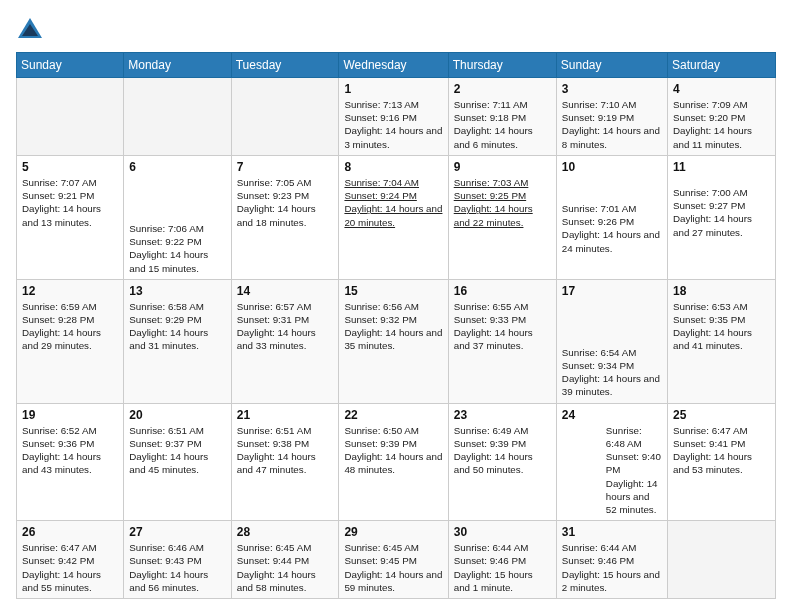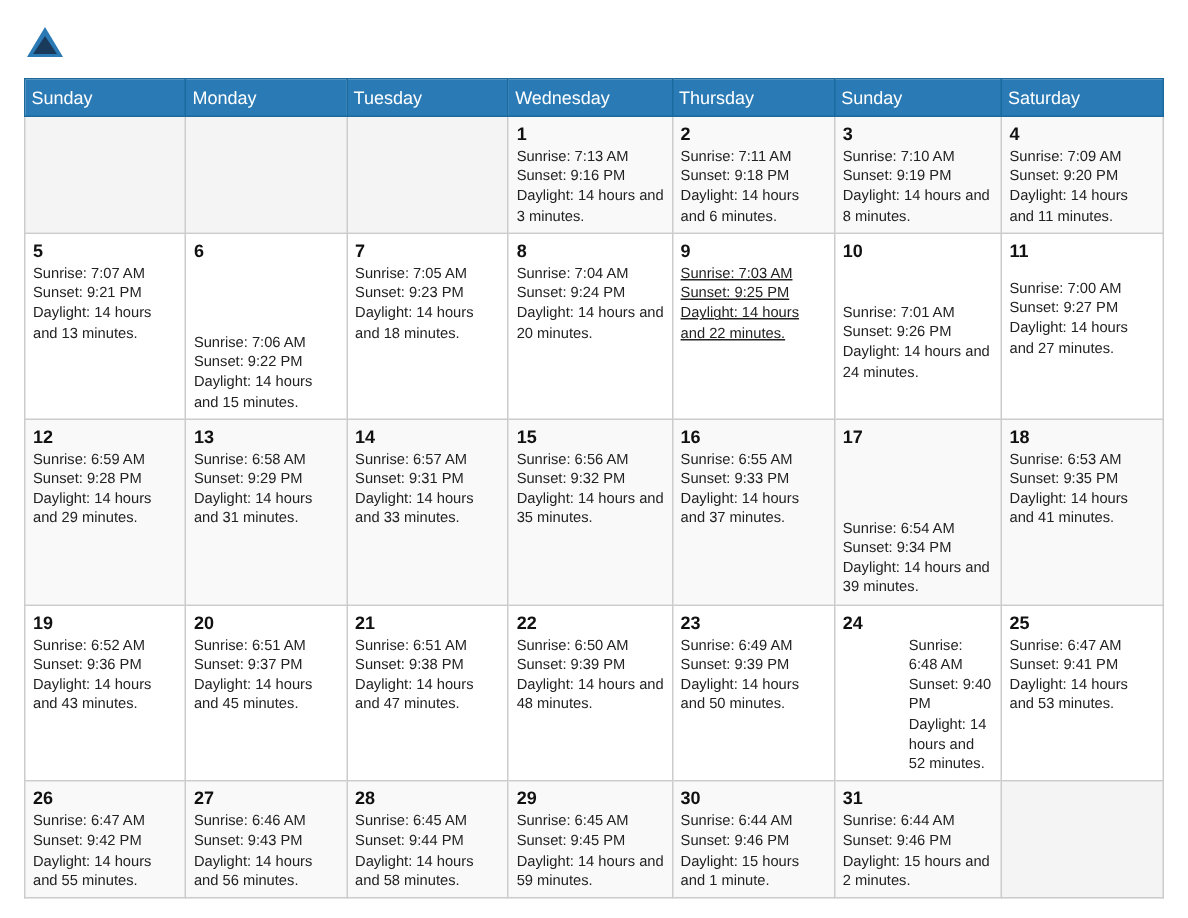--- a/index.html
+++ b/index.html
@@ -169,21 +169,21 @@
 Daylight: 14 hours and 15 minutes.</div>
         </td>
         <td>
           <div class="day-num">7</div>
           <div class="day-info" style="white-space: pre-line;">Sunrise: 7:05 AM
 Sunset: 9:23 PM
 Daylight: 14 hours and 18 minutes.</div>
         </td>
         <td>
           <div class="day-num">8</div>
-          <div class="day-info" style="white-space: pre-line;">Sunrise: 7:04 AM
+          <div class="day-info" style="white-space: pre-line; text-decoration: underline;">Sunrise: 7:04 AM
 Sunset: 9:24 PM
 Daylight: 14 hours and 20 minutes.</div>
         </td>
         <td>
           <div class="day-num">9</div>
           <div class="day-info" style="white-space: pre-line; text-decoration: underline;">Sunrise: 7:03 AM
 Sunset: 9:25 PM
 Daylight: 14 hours and 22 minutes.</div>
         </td>
         <td>

